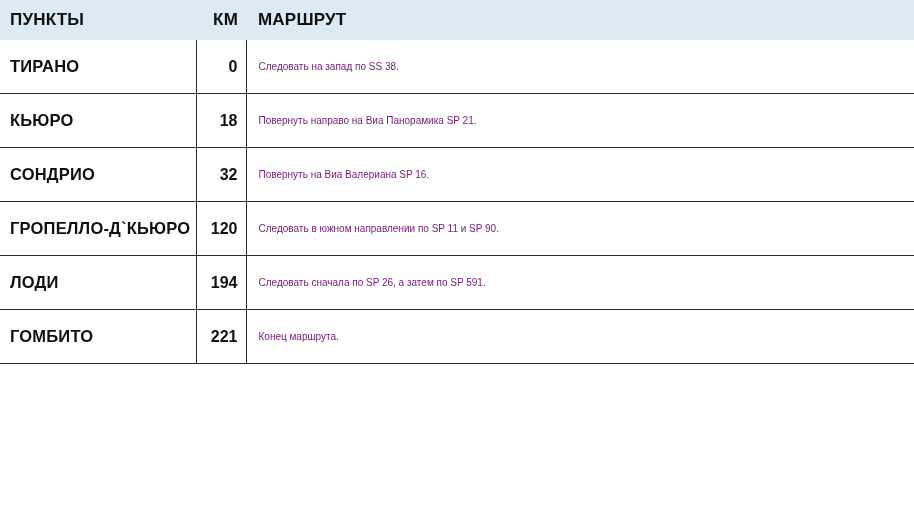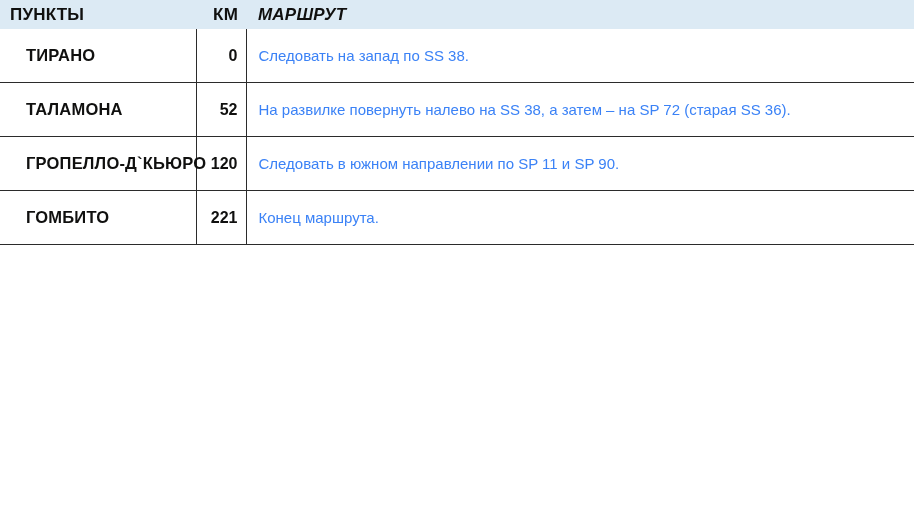--- a/index.html
+++ b/index.html
@@ -22,67 +22,66 @@
   .route-table col.c-point { width: 196px; }
   .route-table col.c-km    { width: 50px; }
   .route-table col.c-route { width: 668px; }
 
   .route-table thead th {
     background: #dceaf4;
     font-size: 17px;
     font-weight: bold;
     color: #10100f;
     text-align: left;
-    height: 29px;
+    height: 40px;
     padding: 0 0 0 10px;
     vertical-align: middle;
     border: none;
     letter-spacing: 0.2px;
   }
   .route-table thead th.th-km {
     padding: 0 8px 0 0;
     text-align: right;
     margin-top: 11px;
   }
   .route-table thead th.th-route {
     padding-left: 12px;
-    font-style: italic;
   }
 
   .route-table tbody td {
     height: 51px;
     vertical-align: middle;
     border-bottom: 1px solid #2b2b2b;
     background: #ffffff;
   }
   .route-table tbody tr:last-child td {
     border-bottom: 1px solid #2b2b2b;
   }
 
   td.td-point {
     font-size: 16.5px;
     font-weight: bold;
     color: #10100f;
-    padding-left: 26px;
+    padding-left: 10px;
     border-right: 1px solid #2b2b2b;
     white-space: nowrap;
     letter-spacing: 0.2px;
   }
   td.td-km {
     font-size: 16px;
     font-weight: bold;
     color: #10100f;
     text-align: right;
     padding-right: 8px;
     border-right: 1px solid #2b2b2b;
   }
   td.td-route {
-    font-size: 15px;
+    font-size: 10px;
     font-weight: normal;
-    color: #3b82f6;
+    color: #701a75;
     padding-left: 12px;
     padding-right: 6px;
     white-space: nowrap;
   }
   .hdr-sep-left  { border-right: 1px solid #dceaf4; }
 </style>
 </head>
 <body>
 
 <table class="route-table">
@@ -98,28 +97,38 @@
       <th class="th-route">МАРШРУТ</th>
     </tr>
   </thead>
   <tbody id="table-body">
       <tr>
         <td class="td-point">ТИРАНО</td>
         <td class="td-km">0</td>
         <td class="td-route">Следовать на запад по SS 38.</td>
       </tr>
       <tr>
-        <td class="td-point">ТАЛАМОНА</td>
-        <td class="td-km">52</td>
-        <td class="td-route">На развилке повернуть налево на SS 38, а затем – на SP 72 (старая SS 36).</td>
+        <td class="td-point">КЬЮРО</td>
+        <td class="td-km">18</td>
+        <td class="td-route">Повернуть направо на Виа Панорамика SP 21.</td>
+      </tr>
+      <tr>
+        <td class="td-point">СОНДРИО</td>
+        <td class="td-km">32</td>
+        <td class="td-route">Повернуть на Виа Валериана SP 16.</td>
       </tr>
       <tr>
         <td class="td-point">ГРОПЕЛЛО-Д`КЬЮРО</td>
         <td class="td-km">120</td>
         <td class="td-route">Следовать в южном направлении по SP 11 и SP 90.</td>
+      </tr>
+      <tr>
+        <td class="td-point">ЛОДИ</td>
+        <td class="td-km">194</td>
+        <td class="td-route">Следовать сначала по SP 26, а затем по SP 591.</td>
       </tr>
       <tr>
         <td class="td-point">ГОМБИТО</td>
         <td class="td-km">221</td>
         <td class="td-route">Конец маршрута.</td>
       </tr>
     </tbody>
 </table>
 
 </body></html>

